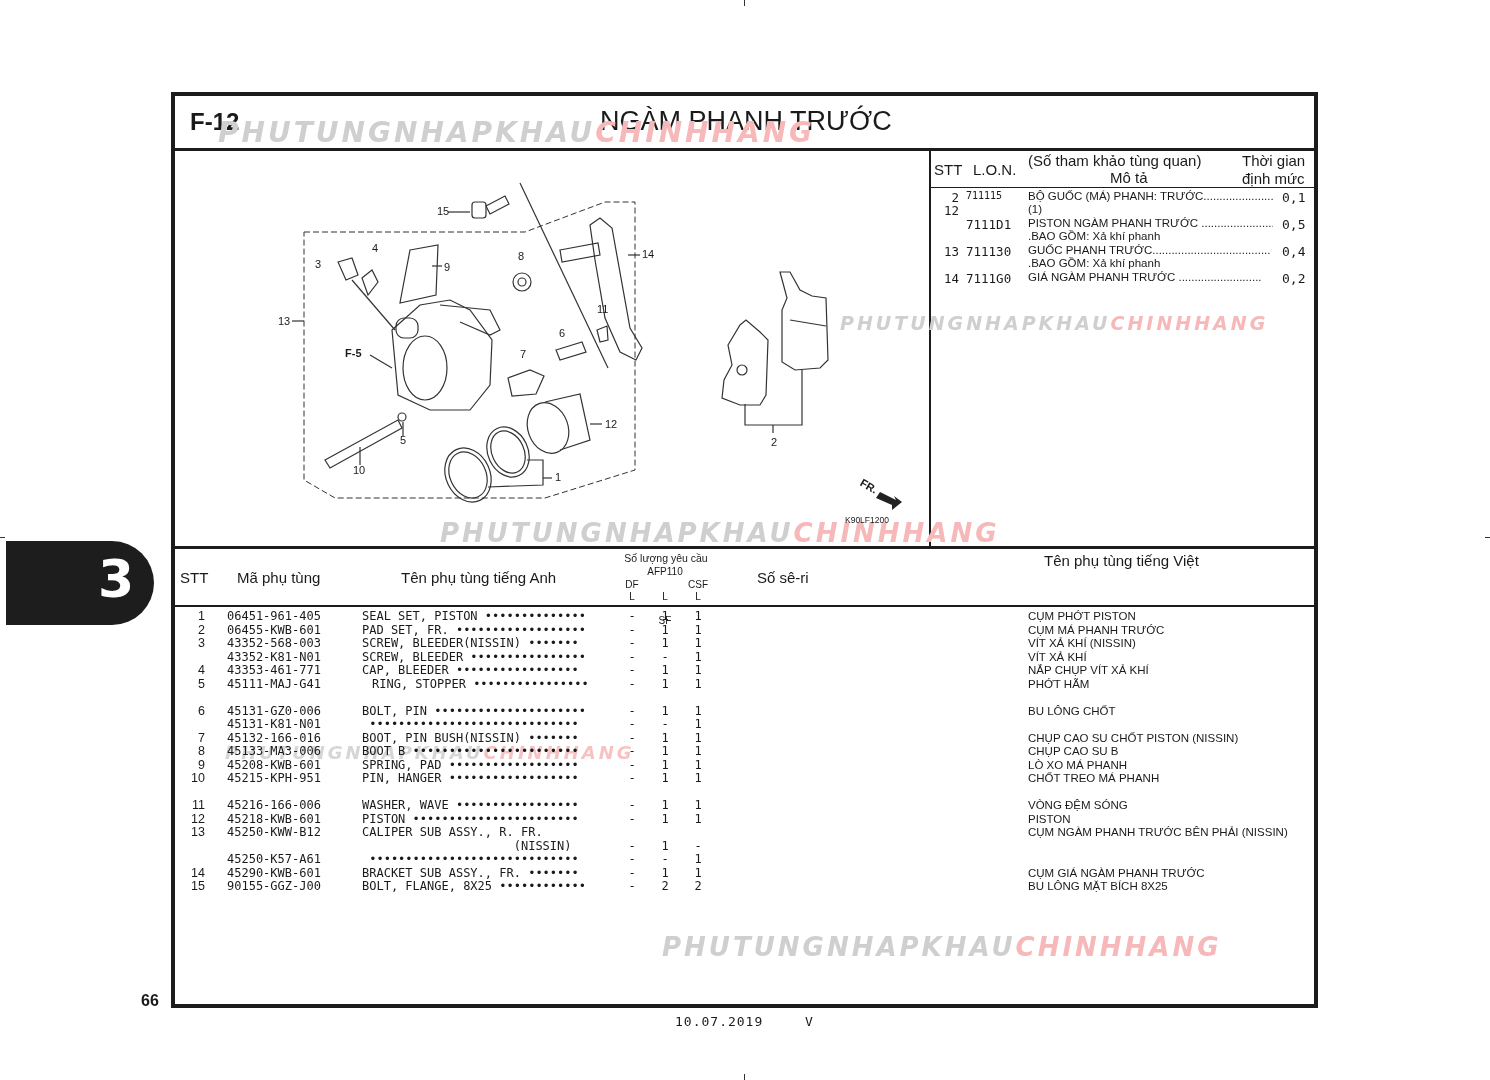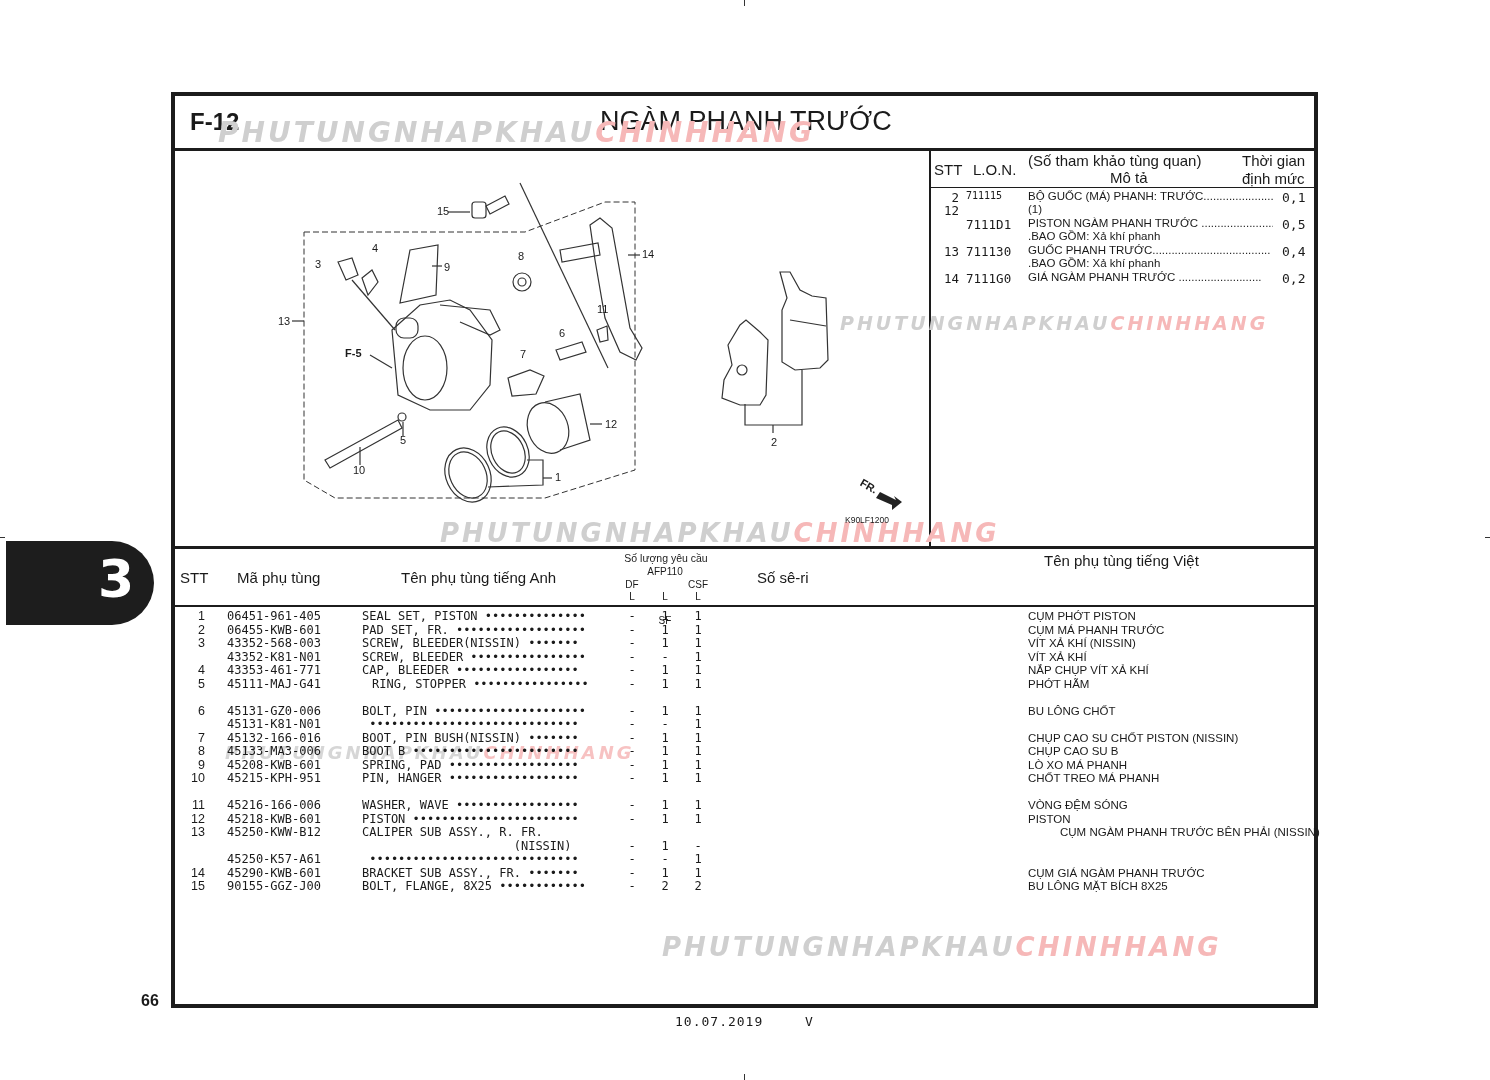--- a/index.html
+++ b/index.html
@@ -319,21 +319,21 @@
       <span class="c-q" style="left: 691px;">1</span>
       <span class="c-vn" style="left: 1028px;">PISTON</span>
     </div>
     <div class="row" style="top: 826px; width: 1490px;">
       <span class="c-stt" style="left: 175px;">13</span>
       <span class="c-code" style="left: 227px;">45250-KWW-B12</span>
       <span class="c-eng" style="left: 362px; white-space: pre;">CALIPER SUB ASSY., R. FR.</span>
       <span class="c-q" style="left: 625px;"></span>
       <span class="c-q" style="left: 658px;"></span>
       <span class="c-q" style="left: 691px;"></span>
-      <span class="c-vn" style="left: 1028px; margin-left: 32px;">CỤM NGÀM PHANH TRƯỚC BÊN PHẢI (NISSIN)</span>
+      <span class="c-vn" style="left: 1028px;">CỤM NGÀM PHANH TRƯỚC BÊN PHẢI (NISSIN)</span>
     </div>
     <div class="row" style="top: 839.5px; width: 1490px;">
       <span class="c-stt" style="left: 175px;"></span>
       <span class="c-code" style="left: 227px;"></span>
       <span class="c-eng" style="left: 362px; white-space: pre;">                     (NISSIN)</span>
       <span class="c-q" style="left: 625px;">-</span>
       <span class="c-q" style="left: 658px;">1</span>
       <span class="c-q" style="left: 691px;">-</span>
       <span class="c-vn" style="left: 1028px;"></span>
     </div>

